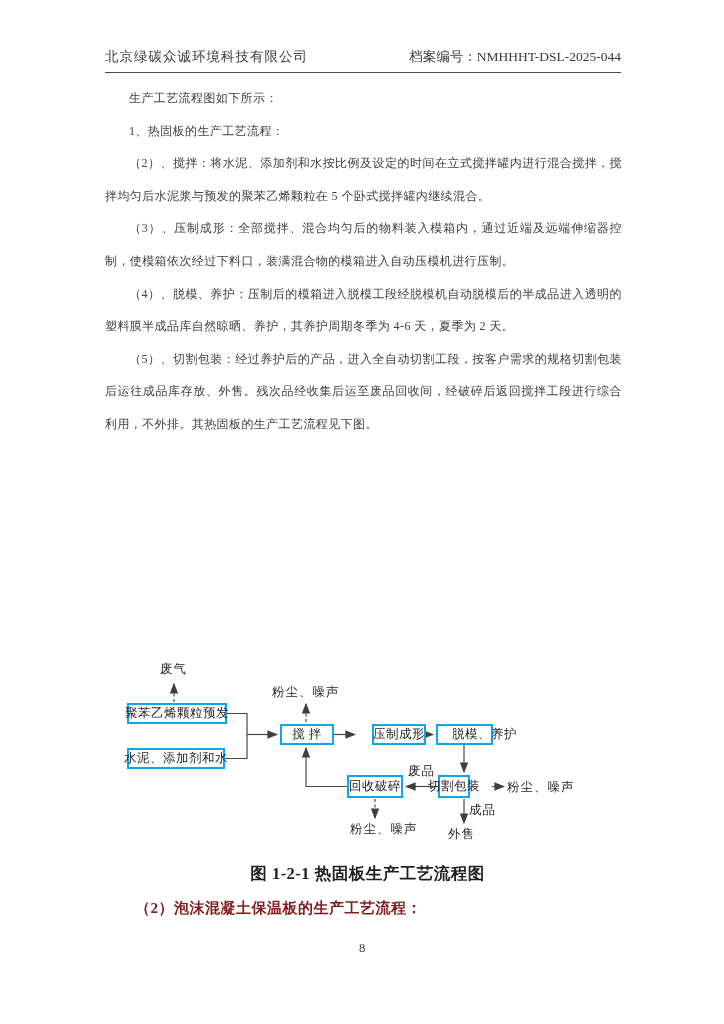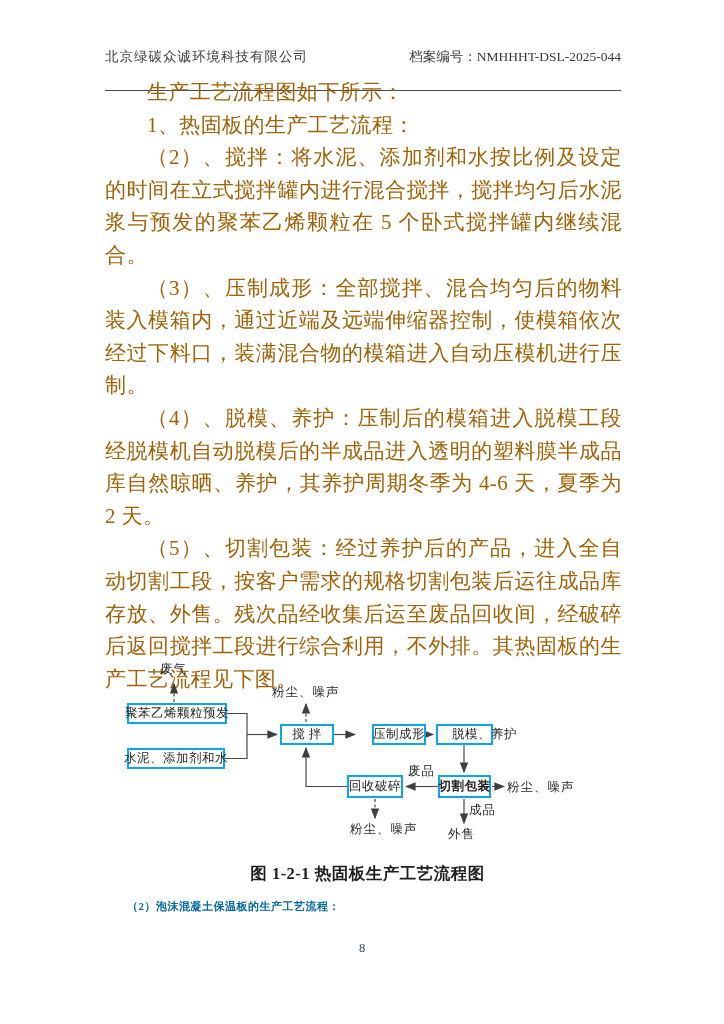--- a/index.html
+++ b/index.html
@@ -1,42 +1,42 @@
 <!DOCTYPE html>
 <html><head>
 <meta charset="utf-8">
 <style>
   html,body{margin:0;padding:0;}
   body{background:#ffffff;font-family:"Liberation Serif","DejaVu Serif",serif;}
   .page{position:relative;width:724px;height:1024px;background:#ffffff;overflow:hidden;color:#262626;}
 
   
   .header{position:absolute;left:105px;top:48px;width:516px;display:flex;justify-content:space-between;
-          align-items:flex-end;font-size:13.5px;color:#3a3a3a;padding-bottom:24px;border-bottom:1.5px solid #4a4a4a;}
+          align-items:flex-end;font-size:13.5px;color:#3a3a3a;padding-bottom:6px;border-bottom:1.5px solid #4a4a4a;}
   .header .company{letter-spacing:1px;}
   .header .archive{white-space:nowrap;margin-left:39px;}
 
   
-  .content{position:absolute;left:105px;top:76px;width:517px;font-size:21px;line-height:32.6px;
-           color:#a16207;letter-spacing:0.4px;}
+  .content{position:absolute;left:105px;top:82px;width:517px;font-size:12px;line-height:32.6px;
+           color:#404040;letter-spacing:0.4px;}
   .content p{margin:0;text-indent:2em;text-align:justify;}
 
   
   .diagram{position:absolute;left:100px;top:653px;width:560px;height:200px;}
   .diagram svg{position:absolute;left:0;top:0;width:560px;height:200px;}
   .dbox{position:absolute;box-sizing:border-box;border:2px solid #0ea5e9;background:#ffffff;
         font-size:12.5px;color:#1f1f1f;display:flex;align-items:center;justify-content:center;
         white-space:nowrap;letter-spacing:0.5px;}
   .dlabel{position:absolute;font-size:12.5px;color:#1f1f1f;white-space:nowrap;letter-spacing:1px;}
 
   
   .caption{position:absolute;left:11px;right:0;top:863px;text-align:center;font-weight:bold;
            font-size:16.5px;color:#1e1e1e;letter-spacing:0.5px;}
   .subheading{position:absolute;left:105px;top:899px;width:517px;font-weight:bold;
-              font-size:11px;color:#0369a1;text-indent:2em;letter-spacing:0.5px;}
+              font-size:15px;color:#7f1d1d;text-indent:2em;letter-spacing:0.5px;}
   .pagenum{position:absolute;left:0;right:0;top:941px;text-align:center;font-size:12.5px;color:#33415c;}
 </style>
 </head>
 <body>
 
 <div class="page">
 
   <div class="header">
     <span class="company">北京绿碳众诚环境科技有限公司</span>
     <span class="archive"><span>档案编号：</span><span>NMHHHT-DSL-2025-044</span></span>
@@ -79,21 +79,21 @@
         <line x1="275" y1="146" x2="275" y2="165" stroke-dasharray="3,2.5" marker-end="url(#arr)"></line>
         <line x1="392" y1="133.5" x2="404" y2="133.5" stroke-dasharray="3,2.5" marker-end="url(#arr)"></line>
       </g>
     </svg>
 
     <div class="dbox" style="left:27px;top:50px;width:100px;height:21px;">聚苯乙烯颗粒预发</div>
     <div class="dbox" style="left:27px;top:95px;width:98px;height:21px;">水泥、添加剂和水</div>
     <div class="dbox" style="left:180px;top:71px;width:54px;height:21px;">搅 拌</div>
     <div class="dbox" style="left:258px;top:71px;width:54px;height:21px;margin-left:14px;">压制成形</div>
     <div class="dbox" style="left:336px;top:71px;width:57px;height:21px;padding-left:40px;">脱模、养护</div>
-    <div class="dbox" style="left:338px;top:122px;width:53px;height:23px;font-weight:bold;">切割包装</div>
+    <div class="dbox" style="left:338px;top:122px;width:32px;height:23px;">切割包装</div>
     <div class="dbox" style="left:247px;top:122px;width:56px;height:23px;">回收破碎</div>
 
     <div class="dlabel" style="left:60px;top:8px;">废气</div>
     <div class="dlabel" style="left:172px;top:31px;">粉尘、噪声</div>
     <div class="dlabel" style="left:308px;top:110px;">废品</div>
     <div class="dlabel" style="left:407px;top:126px;">粉尘、噪声</div>
     <div class="dlabel" style="left:250px;top:168px;">粉尘、噪声</div>
     <div class="dlabel" style="left:369px;top:149px;">成品</div>
     <div class="dlabel" style="left:348px;top:173px;">外售</div>
   </div>

